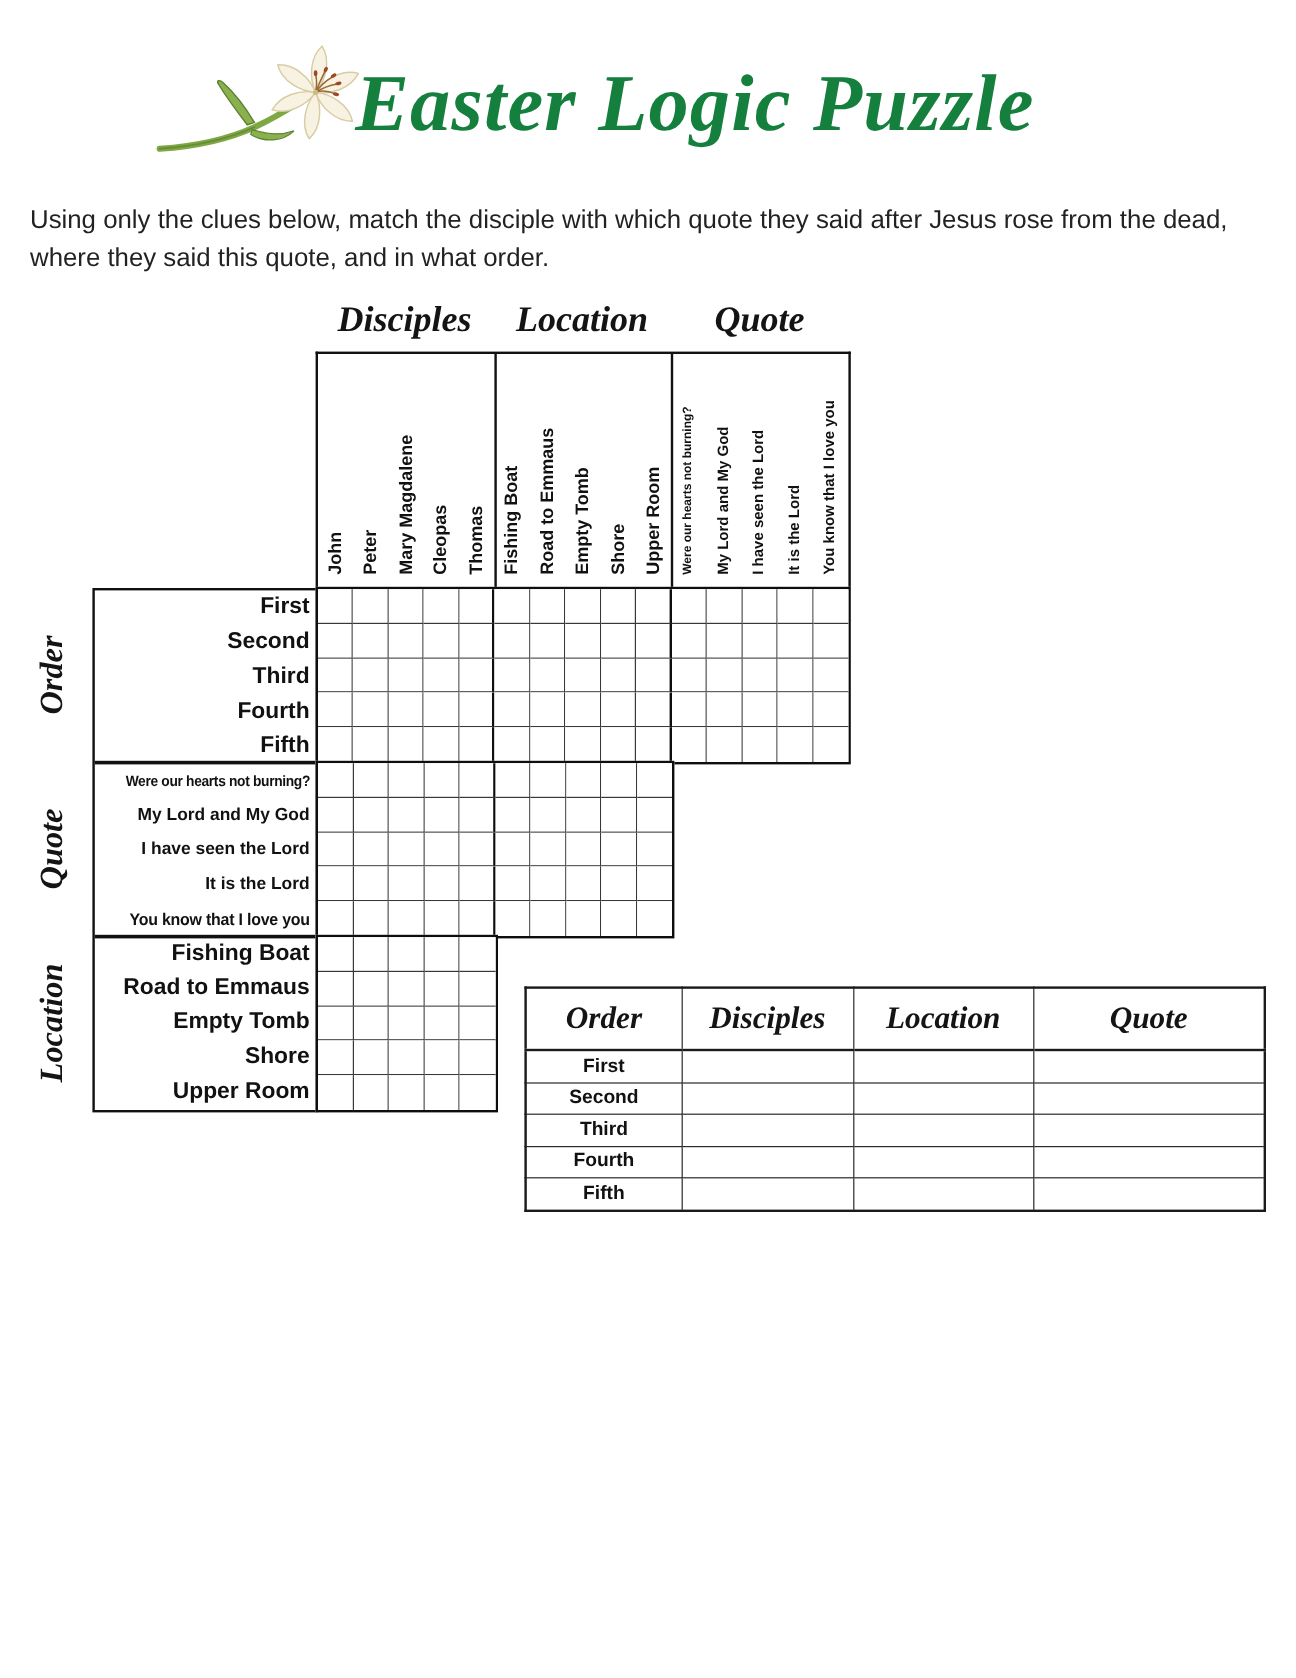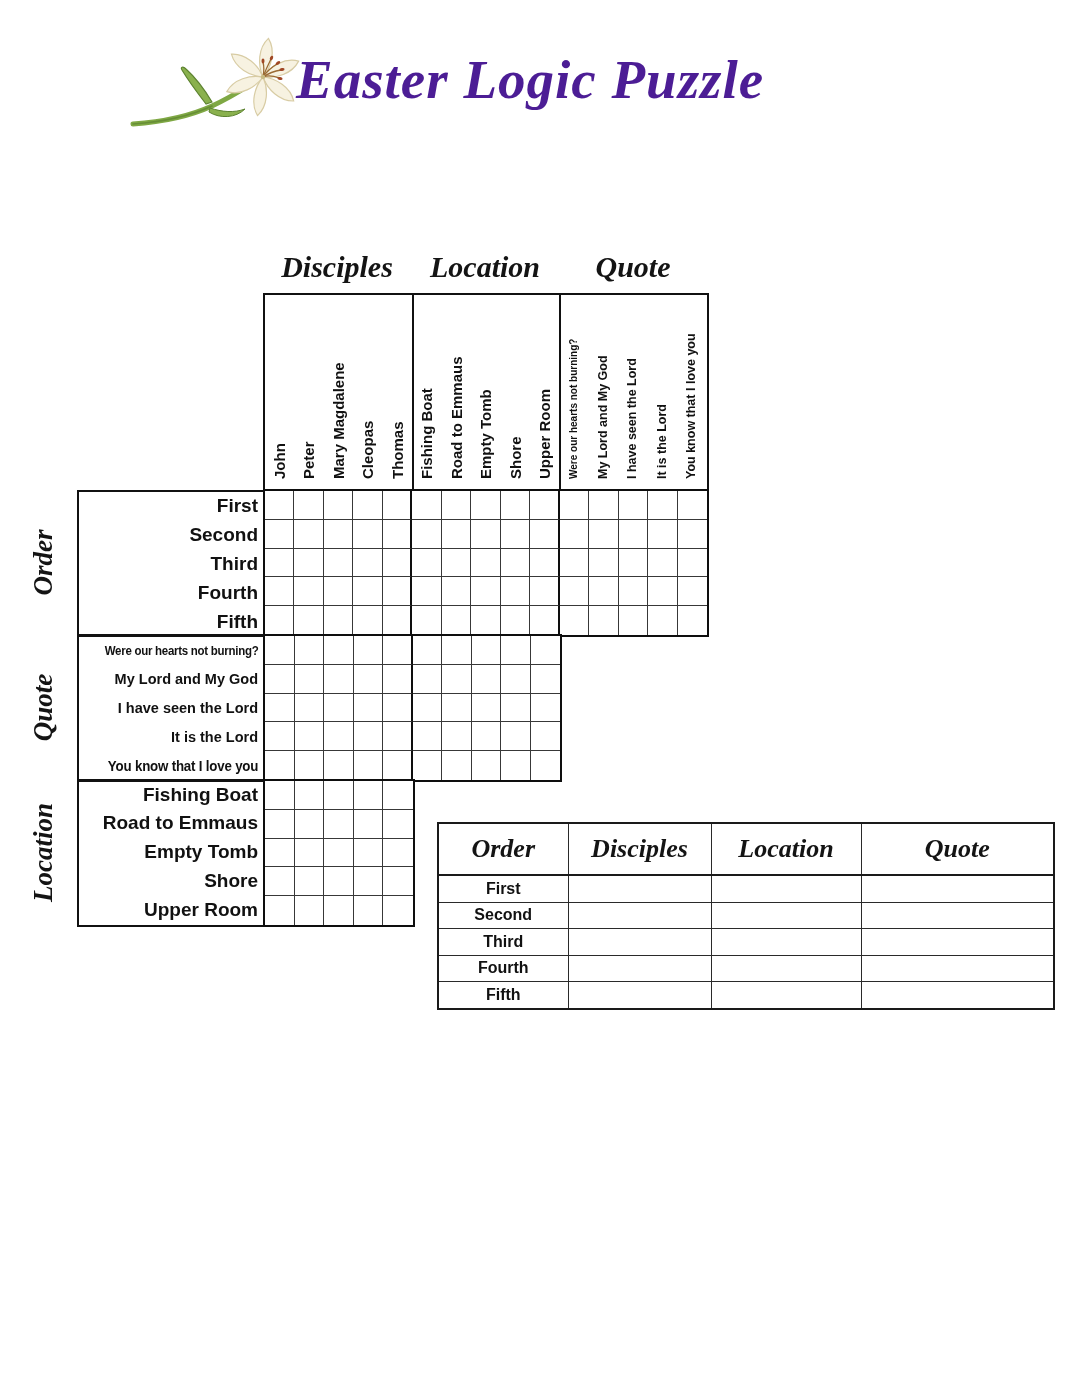--- a/index.html
+++ b/index.html
@@ -5,22 +5,22 @@
   html,body { margin:0; padding:0; background:#ffffff; }
   .page {
     position:relative; width:1080px; height:1398px; background:#ffffff;
     font-family:"Liberation Sans", sans-serif; color:#1a1a1a; overflow:hidden;
   }
   .script { font-family:"Liberation Serif", serif; font-style:italic; }
 
   
   .flower { position:absolute; left:130px; top:36px; width:185px; height:122px; }
   .title {
-    position:absolute; left:296px; top:48px; font-size:55px; font-weight:600;
-    letter-spacing:1px; color:#4c1d95; white-space:nowrap;
+    position:absolute; left:296px; top:48px; font-size:67px; font-weight:600;
+    letter-spacing:1px; color:#15803d; white-space:nowrap;
   }
   .instructions {
     position:absolute; left:25px; top:168px; width:1012px; margin:0;
     font-size:21.5px; line-height:1.48; color:#222;
   }
 
   
   .group-label {
     position:absolute; top:244px; height:46px; display:flex; align-items:center;
     justify-content:center; font-size:30px; font-weight:600; color:#141414;
@@ -121,20 +121,21 @@
           <ellipse cx="17" cy="1.5" rx="2.6" ry="1.5" transform="rotate(12 17 1.5)"></ellipse>
           <ellipse cx="8.5" cy="-19" rx="2.4" ry="1.5" transform="rotate(-65 8.5 -19)"></ellipse>
           <ellipse cx="0" cy="-16" rx="1.5" ry="2.4"></ellipse>
         </g>
         <circle cx="0" cy="0" r="2.2" fill="#c9bc85"></circle>
       </g>
     </svg>
   </div>
 
   <div class="title script">Easter Logic Puzzle</div>
+  <p class="instructions">Using only the clues below, match the disciple with which quote they said after Jesus rose from the dead, where they said this quote, and in what order.</p>
 
   <div class="group-label script" style="left:263px;width:148px;">Disciples</div>
   <div class="group-label script" style="left:411px;width:148px;">Location</div>
   <div class="group-label script" style="left:559px;width:148px;">Quote</div>
 
   <div class="header-box" id="header-box">
     <div class="vsep" style="left:147.3px;"></div>
     <div class="vsep" style="left:294.3px;"></div>
   <div class="colhead" style="left: 0px;">John</div>
       <div class="colhead" style="left: 29.44px;">Peter</div>

